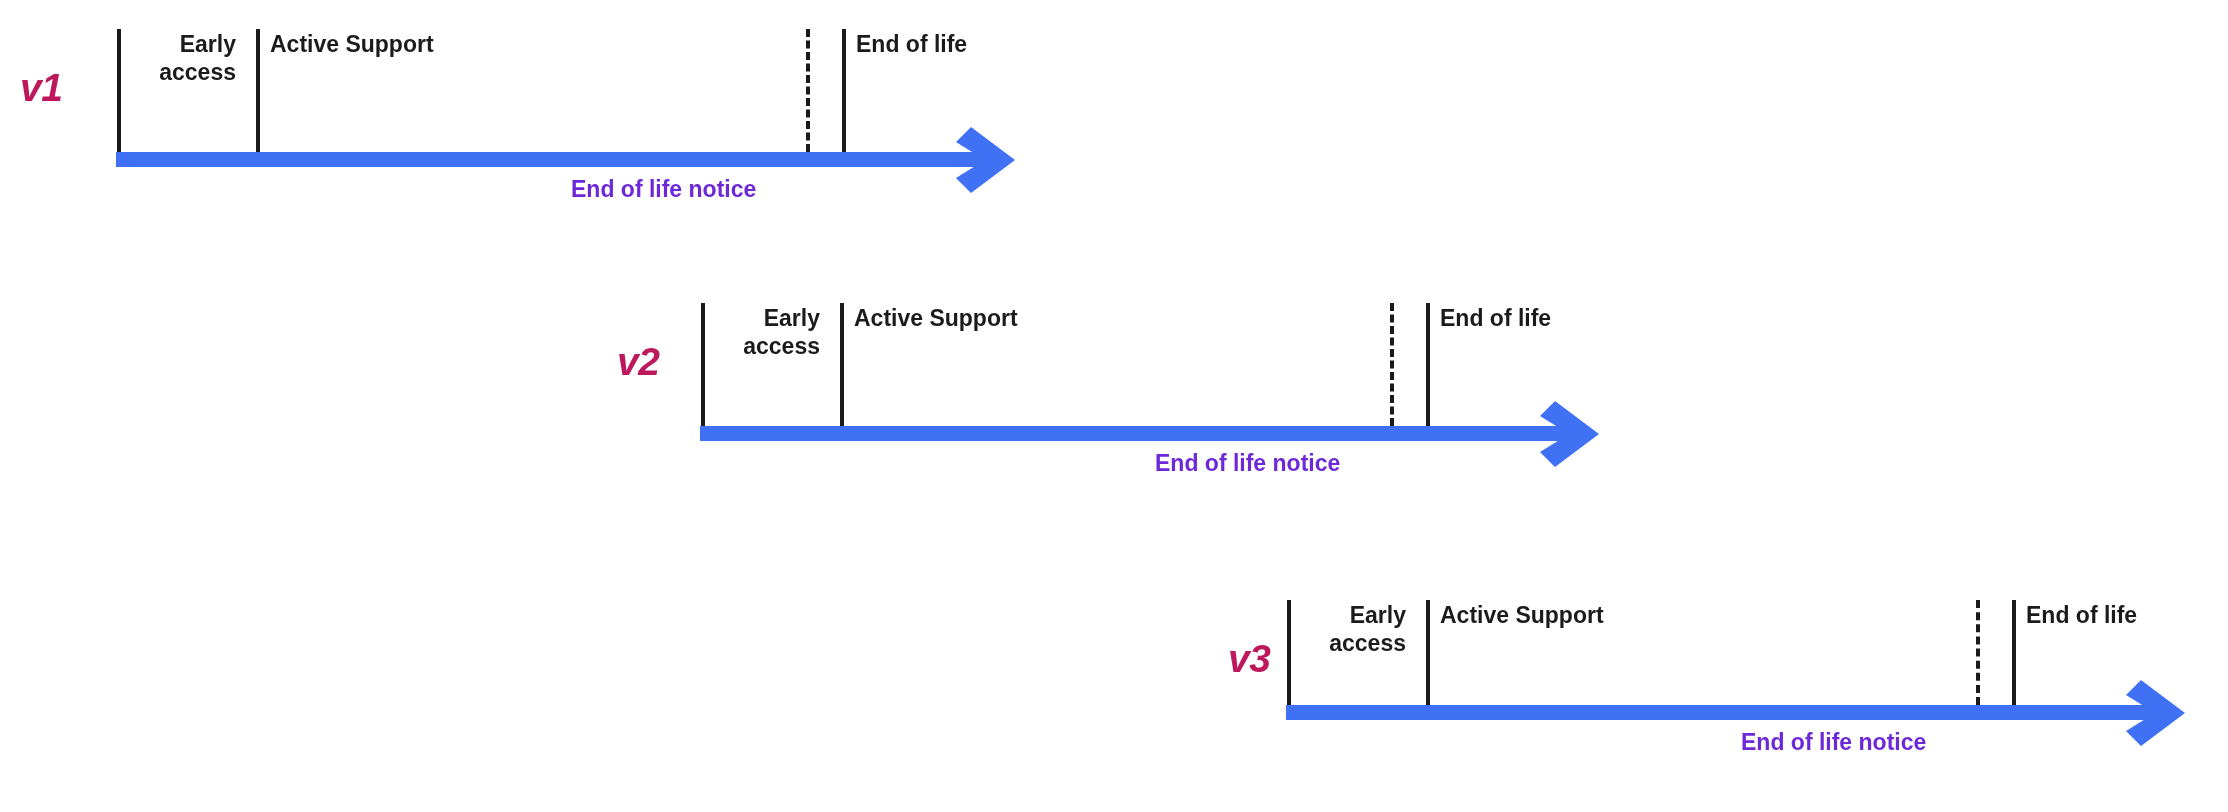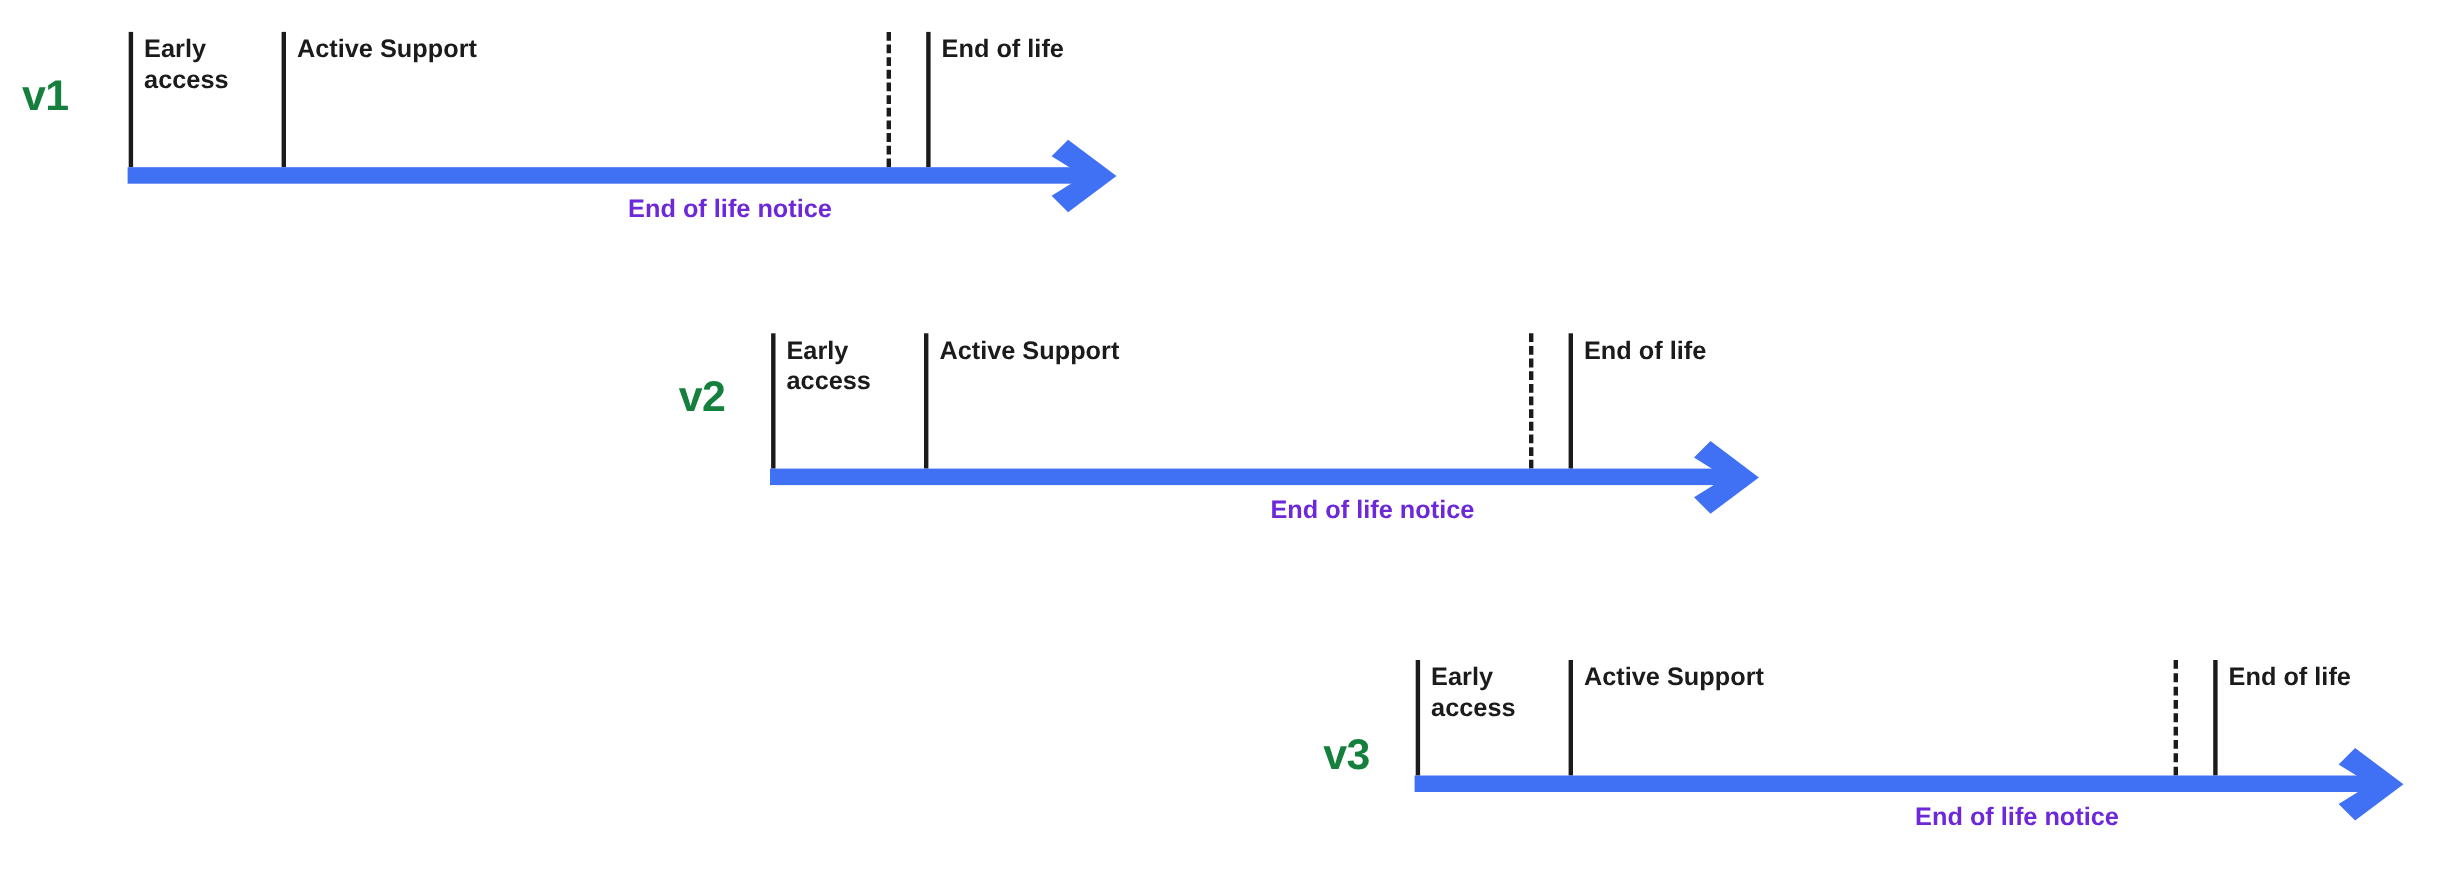--- a/index.html
+++ b/index.html
@@ -20,24 +20,25 @@
   }
   .lifecycle-row {
     position: absolute;
     left: 0;
     top: 0;
   }
   .version-label {
     position: absolute;
     font-size: 39px;
     font-weight: bold;
-    color: #15803d;
+    color: #be185d;
     letter-spacing: -0.5px;
     line-height: 1;
     white-space: nowrap;
+    font-style: italic;
   }
   .divider {
     position: absolute;
     width: 4px;
     background: #1b1b1b;
   }
   .divider-dashed {
     position: absolute;
     width: 0;
     border-left: 4px dashed #1b1b1b;
@@ -47,20 +48,21 @@
     position: absolute;
     font-size: 23px;
     font-weight: bold;
     color: #1b1b1b;
     line-height: 1.22;
     white-space: nowrap;
   }
   .phase-label.wrap {
     white-space: normal;
     width: 105px;
+    text-align: right;
   }
   .timeline-bar {
     position: absolute;
     height: 15px;
     background: #4071f4;
   }
   .arrow-head {
     position: absolute;
     overflow: visible;
   }
@@ -101,21 +103,21 @@
       <div class="phase-label wrap" style="left: 715px; top: 304px;">Early access</div>
       <div class="phase-label" style="left: 854px; top: 304px;">Active Support</div>
       <div class="phase-label" style="left: 1440px; top: 304px;">End of life</div>
       <div class="timeline-bar" style="left: 700px; top: 426px; width: 874px; background: rgb(64, 113, 244);"></div>
       <svg class="arrow-head" width="64" height="66" viewBox="0 0 64 66" style="left: 1536px; top: 400.5px;">
         <polygon points="19,0 63,33 19,66 4,51 33,33 4,15" fill="#4071f4"></polygon>
       </svg>
       <div class="notice-label" style="left: 1155px; top: 450px;">End of life notice</div>
     </div>
     <div class="lifecycle-row">
-      <div class="version-label" style="left: 1203px; top: 639px; margin-top: 28px;">v3</div>
+      <div class="version-label" style="left: 1228px; top: 639px;">v3</div>
       <div class="divider" style="left: 1287px; top: 600px; height: 105px;"></div>
       <div class="divider" style="left: 1426px; top: 600px; height: 105px;"></div>
       <div class="divider-dashed" style="left: 1976px; top: 600px; height: 105px;"></div>
       <div class="divider" style="left: 2012px; top: 600px; height: 105px;"></div>
       <div class="phase-label wrap" style="left: 1301px; top: 601px;">Early access</div>
       <div class="phase-label" style="left: 1440px; top: 601px;">Active Support</div>
       <div class="phase-label" style="left: 2026px; top: 601px;">End of life</div>
       <div class="timeline-bar" style="left: 1286px; top: 705px; width: 874px; background: rgb(64, 113, 244);"></div>
       <svg class="arrow-head" width="64" height="66" viewBox="0 0 64 66" style="left: 2122px; top: 679.5px;">
         <polygon points="19,0 63,33 19,66 4,51 33,33 4,15" fill="#4071f4"></polygon>

